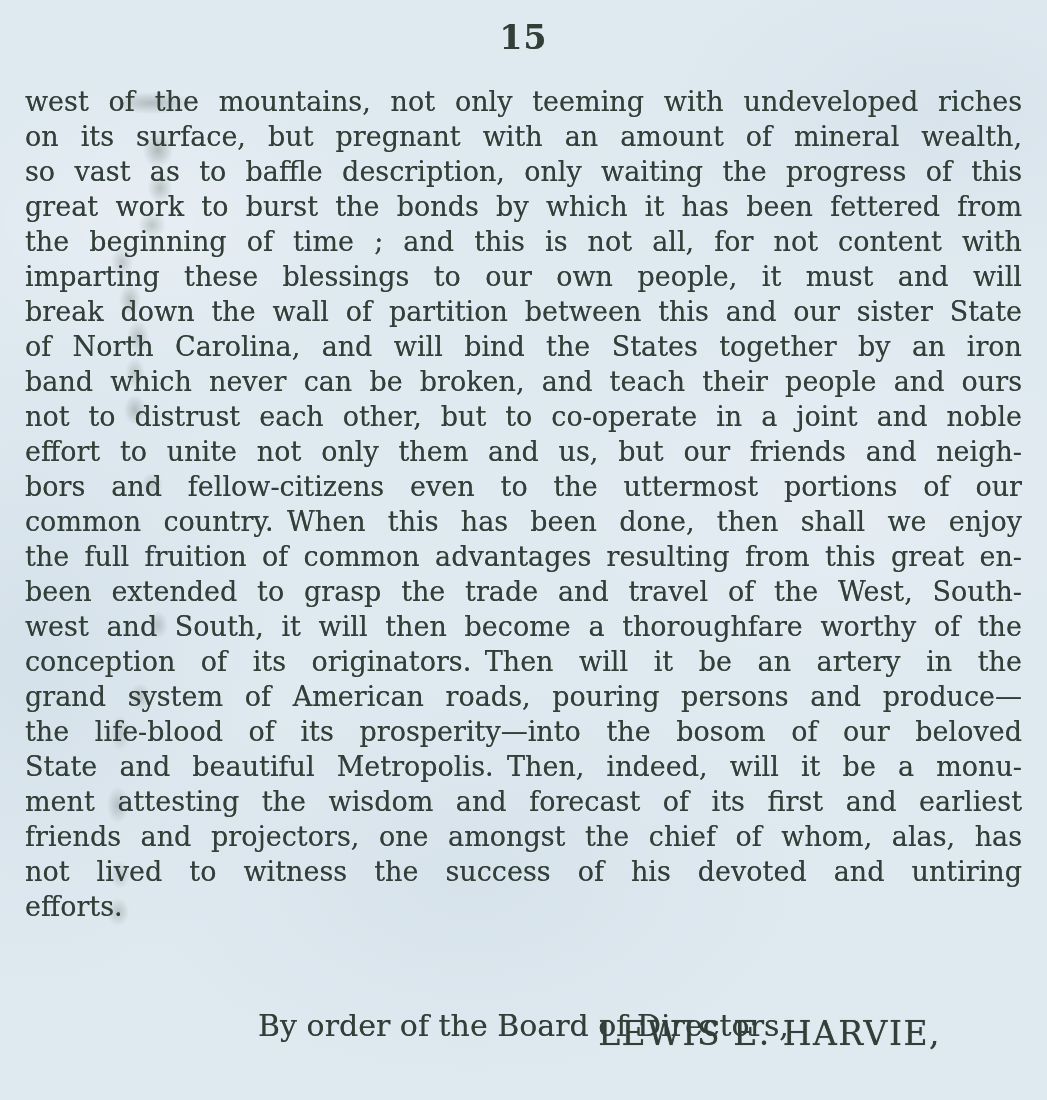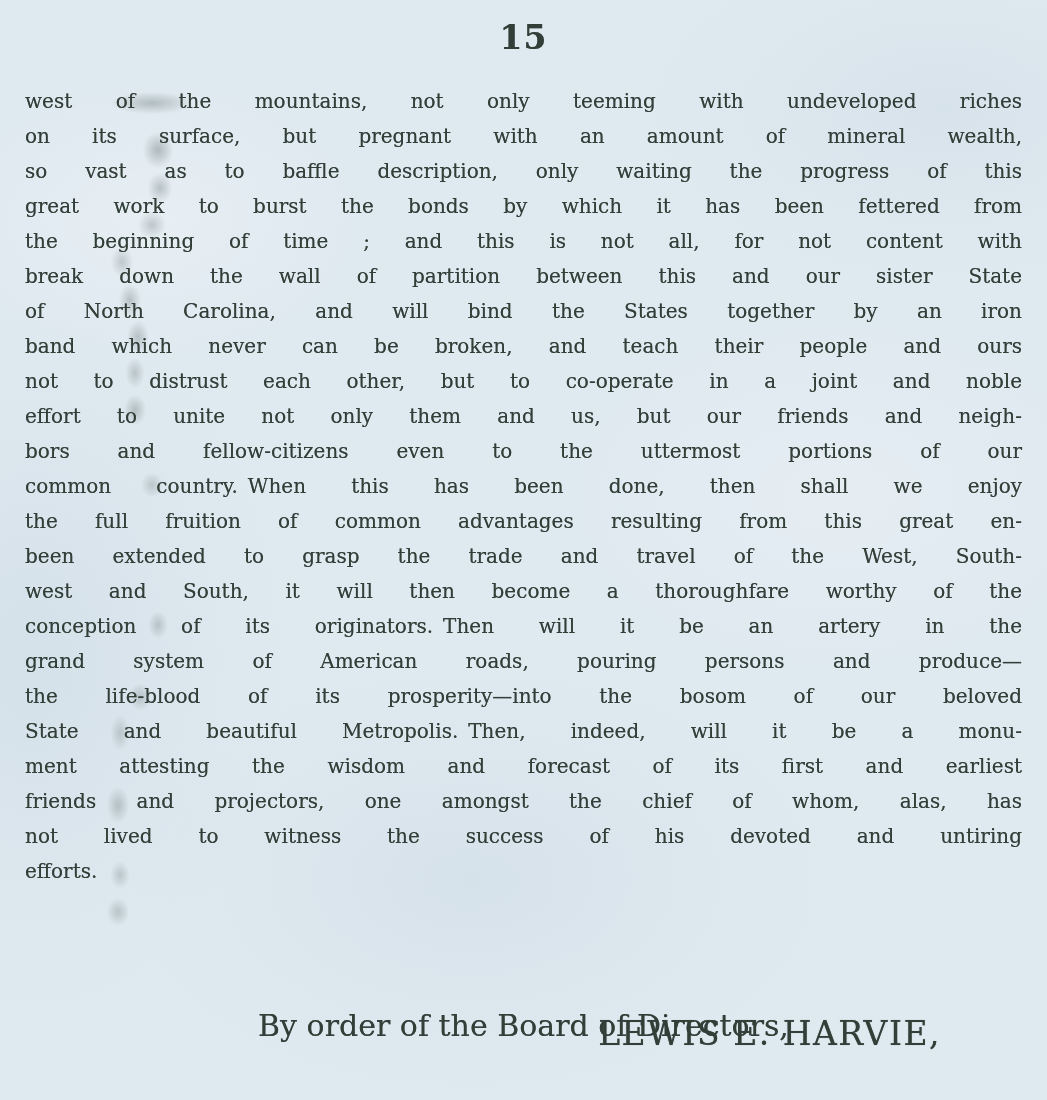--- a/index.html
+++ b/index.html
@@ -55,21 +55,21 @@
     font-size: 33px;
     font-weight: bold;
     letter-spacing: 1px;
     text-shadow: 0 0 0.6px rgba(49,63,56,0.7);
   }
   .body-text {
     position: absolute;
     top: 84px;
     left: 25px;
     width: 997px;
-    font-size: 20px;
+    font-size: 27px;
     line-height: 35px;
     text-shadow: 0 0 0.6px rgba(49,63,56,0.65);
   }
   .text-line {
     text-align: justify;
     text-align-last: justify;
     white-space: normal;
   }
   .text-line:last-child {
     text-align-last: left;
@@ -108,20 +108,21 @@
 
 <div class="page">
   <div class="texture"></div>
   <div class="page-number">15</div>
   <div class="body-text">
       <div class="text-line">west of the mountains, not only teeming with undeveloped riches</div>
       <div class="text-line">on its surface, but pregnant with an amount of mineral wealth,</div>
       <div class="text-line">so vast as to baffle description, only waiting the progress of this</div>
       <div class="text-line">great work to burst the bonds by which it has been fettered from</div>
       <div class="text-line">the beginning of time ; and this is not all, for not content with</div>
+      <div class="text-line">imparting these blessings to our own people, it must and will</div>
       <div class="text-line">break down the wall of partition between this and our sister State</div>
       <div class="text-line">of North Carolina, and will bind the States together by an iron</div>
       <div class="text-line">band which never can be broken, and teach their people and ours</div>
       <div class="text-line">not to distrust each other, but to co-operate in a joint and noble</div>
       <div class="text-line">effort to unite not only them and us, but our friends and neigh-</div>
       <div class="text-line">bors and fellow-citizens even to the uttermost portions of our</div>
       <div class="text-line">common country. When this has been done, then shall we enjoy</div>
       <div class="text-line">the full fruition of common advantages resulting from this great en-</div>
       <div class="text-line">been extended to grasp the trade and travel of the West, South-</div>
       <div class="text-line">west and South, it will then become a thoroughfare worthy of the</div>

